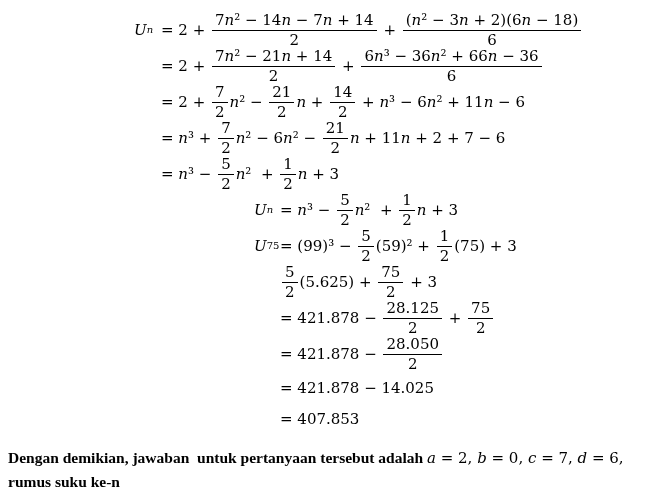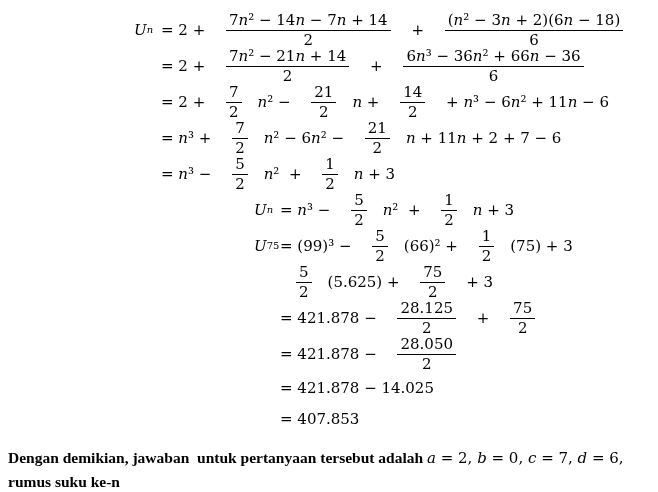--- a/index.html
+++ b/index.html
@@ -22,21 +22,21 @@
   .math {
     font-family:"DejaVu Serif", serif;
     font-size:15px;
     white-space:pre-wrap;
   }
   .math i { font-style:italic; }
   sub.math { font-size:10px; vertical-align:-3px; line-height:1; }
 
   .frac {
     display:inline-flex; flex-direction:column; align-items:center;
-    vertical-align:middle; margin:0 16px; text-align:center;
+    vertical-align:middle; margin:0 2px; text-align:center;
     font-family:"DejaVu Serif", serif; font-size:15px; line-height:1.1;
   }
   .frac .num { padding:0 3px 1px 3px; border-bottom:1px solid #000; }
   .frac .den { padding-top:1px; }
 
   
   .prose { white-space:pre-wrap; }
   .section-label {
     font-size:15px; margin:6px 0 2px 0; white-space:pre-wrap;
   }
@@ -151,21 +151,21 @@
       <div class="eq-line">
         <span class="lhs">
           <span class="math"><i>U</i></span>
           <sub class="math">75</sub>
         </span>
         <span class="math">= (99)³ − </span>
         <span class="frac">
           <span class="num">5</span>
           <span class="den">2</span>
         </span>
-        <span class="math">(66)² + </span>
+        <span class="math">(59)² + </span>
         <span class="frac">
           <span class="num">1</span>
           <span class="den">2</span>
         </span>
         <span class="math">(75) + 3</span>
       </div>
       <div class="eq-line">
         <span class="lhs"></span>
         <span class="frac">
           <span class="num">5</span>

